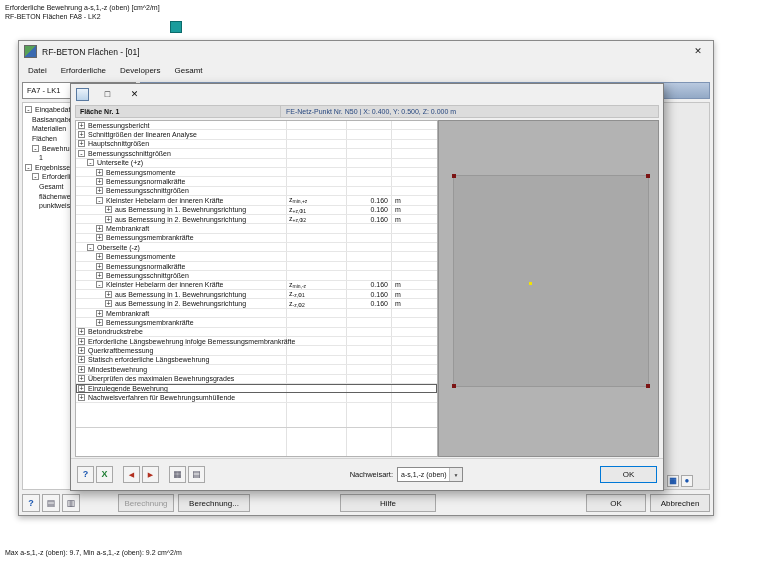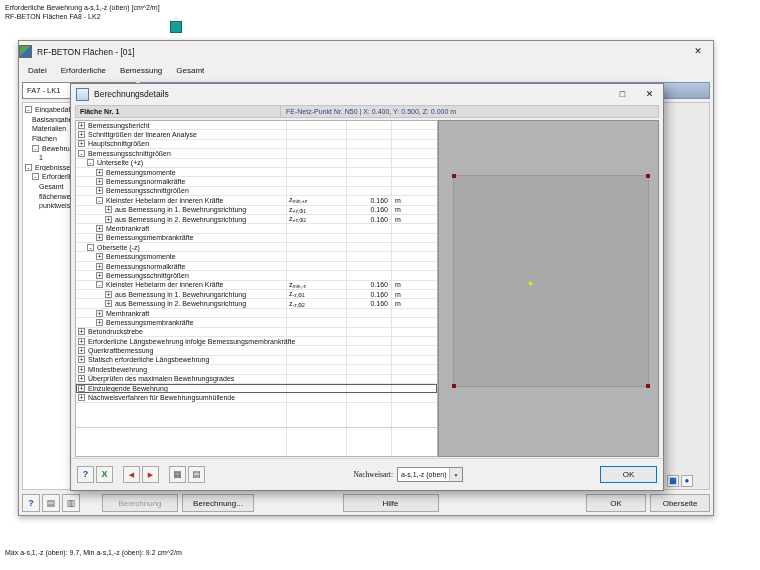--- a/index.html
+++ b/index.html
@@ -7,21 +7,21 @@
        font-family:"Liberation Sans",sans-serif;color:#111;overflow:hidden;}
 
   .annot{position:absolute;left:5px;top:3px;font-size:7px;line-height:9px;color:#111;}
   .legend-swatch{position:absolute;left:170px;top:21px;width:10px;height:10px;
                  background:#1a9c9c;border:1px solid #0b6b6b;}
   .status{position:absolute;left:5px;top:549px;font-size:7px;color:#111;}
 
   
   .mw{position:absolute;left:18px;top:40px;width:694px;height:474px;background:#f0f0f0;
       border:1px solid #898989;box-shadow:0 2px 6px rgba(0,0,0,.3);}
-  .tb{height:21px;display:flex;align-items:center;font-size:8.5px;}
+  .tb{height:21px;display:flex;align-items:center;padding-left:5px;font-size:8.5px;}
   .app-icon{width:11px;height:11px;margin-right:5px;flex:none;
             background:linear-gradient(135deg,#58a058 50%,#3a6ab0 50%);border:1px solid #666;}
   .tb-title{flex:1;white-space:nowrap;overflow:hidden;}
   .wbtn{width:30px;height:21px;text-align:center;line-height:21px;font-size:9px;color:#222;flex:none;}
   .menubar{height:17px;display:flex;align-items:center;font-size:8px;padding-left:2px;}
   .menu-item{padding:0 7px;}
   .toolbar{position:absolute;left:3px;top:40px;right:3px;height:19px;display:flex;align-items:center;}
   .combo{width:114px;height:17px;background:#fff;border:1px solid #8a8a8a;font-size:7.5px;
          display:flex;align-items:center;padding-left:4px;position:relative;box-sizing:border-box;flex:none;}
   .combo-arrow{position:absolute;right:0;top:0;bottom:0;width:14px;background:#e8e8e8;
@@ -44,21 +44,21 @@
   .wfooter{position:absolute;left:0;right:0;bottom:0;height:24px;display:flex;align-items:center;padding:0 3px;}
   .wfooter .dicon{width:18px;height:18px;line-height:16px;}
   .dicon{width:17px;height:17px;box-sizing:border-box;border:1px solid #a8a8a8;background:#f4f4f4;
          font-size:9px;line-height:15px;text-align:center;margin-right:2px;flex:none;}
   .dicon.blue{color:#1a56b0;font-weight:bold;}
   .dicon.green{color:#1f7e34;font-weight:bold;}
   .dicon.red{color:#b23020;font-size:7px;}
   .dicon.grayish{color:#556;}
   .btn{height:18px;box-sizing:border-box;border:1px solid #a8a8a8;background:#e8e8e8;font-size:8px;
        display:flex;align-items:center;justify-content:center;padding:0 6px;flex:none;}
-  .btn-berechnung{width:76px;margin-left:20px;color:#999;}
+  .btn-berechnung{width:56px;margin-left:36px;color:#999;}
   .btn-meldungen{width:72px;margin-left:4px;}
   .sp1{flex:.75;}.sp2{flex:1.25;}
   .btn-grafik{width:96px;}
   .btn-ok-main{width:60px;}
   .btn-abbrechen{width:60px;margin-left:4px;}
 
   
   .dialog{position:absolute;left:70px;top:83px;width:592px;height:406px;background:#f0f0f0;
           border:1px solid #7f7f7f;box-shadow:3px 4px 10px rgba(0,0,0,.35);z-index:10;}
   .dtb{height:20px;display:flex;align-items:center;padding-left:5px;font-size:8.5px;}
@@ -89,21 +89,21 @@
   .dgraphic{position:absolute;left:367px;top:36px;right:4px;bottom:33px;background:#b3b3b3;
             border:1px solid #8f8f8f;box-sizing:border-box;}
   .plate{position:absolute;left:14px;top:54px;width:196px;height:212px;background:#a9a9a9;
          border:1px solid #989898;box-sizing:border-box;}
   .marker{position:absolute;width:4px;height:4px;background:#7c1414;}
   .m-tl{left:-2px;top:-2px;}.m-tr{right:-2px;top:-2px;}
   .m-bl{left:-2px;bottom:-2px;}.m-br{right:-2px;bottom:-2px;}
   .ypoint{position:absolute;left:75px;top:106px;width:3px;height:3px;background:#f2e300;}
   .dfooter{position:absolute;left:0;right:0;bottom:0;height:31px;border-top:1px solid #d2d2d2;
            display:flex;align-items:center;padding:0 6px;}
-  .nachweis-label{margin-left:auto;font-size:7.5px;flex:none;font-family:Liberation Serif, serif;}
+  .nachweis-label{margin-left:auto;font-size:7.5px;flex:none;}
   .ncombo{width:66px;height:15px;background:#fff;border:1px solid #8a8a8a;box-sizing:border-box;
           font-size:7px;display:flex;align-items:center;padding-left:3px;position:relative;
           margin-left:4px;flex:none;}
   .ncombo .combo-arrow{width:12px;}
   .dok{width:57px;height:17px;box-sizing:border-box;border:1px solid #0078d7;background:#e8e8e8;
        font-size:8px;display:flex;align-items:center;justify-content:center;margin-left:137px;flex:none;}
 </style>
 </head>
 <body>
 
@@ -116,21 +116,21 @@
 
 <div class="mw">
   <div class="tb">
     <span class="app-icon"></span>
     <span class="tb-title">RF-BETON Flächen - [01]</span>
     <span class="wbtn">✕</span>
   </div>
   <div class="menubar">
       <span class="menu-item">Datei</span>
       <span class="menu-item">Erforderliche</span>
-      <span class="menu-item">Bemessung</span>
+      <span class="menu-item">Developers</span>
       <span class="menu-item">Gesamt</span>
     </div>
   <div class="toolbar">
     <div class="combo">
       <span>FA7 - LK1</span>
       <span class="combo-arrow">▼</span>
     </div>
     <div class="secbar">
       <span>2.3 Erforderliche Bewehrung punktweise</span>
     </div>
@@ -185,28 +185,27 @@
         <div class="dicon blue">?</div>
         <div class="dicon grayish">▤</div>
         <div class="dicon grayish">▥</div>
       </span>
     <div class="btn btn-berechnung">Berechnung</div>
     <div class="btn btn-meldungen">Berechnung...</div>
     <div class="sp1"></div>
     <div class="btn btn-grafik">Hilfe</div>
     <div class="sp2"></div>
     <div class="btn btn-ok-main">OK</div>
-    <div class="btn btn-abbrechen">Oberseite</div>
+    <div class="btn btn-abbrechen">Abbrechen</div>
   </div>
 </div>
 
 <div class="dialog">
   <div class="dtb">
     <span class="dlg-icon"></span>
-    <span class="dtb-title">Berechnungsdetails</span>
     <span class="dctrl">□</span>
     <span class="dctrl">✕</span>
   </div>
   <div class="dhdr">
     <span class="dhdr-left">Fläche Nr. 1</span>
     <span class="dhdr-right">FE-Netz-Punkt Nr. N50  |  X: 0.400, Y: 0.500, Z: 0.000 m</span>
   </div>
   <div class="dtable">
     <div class="colline cl1"></div>
     <div class="colline cl2"></div>

